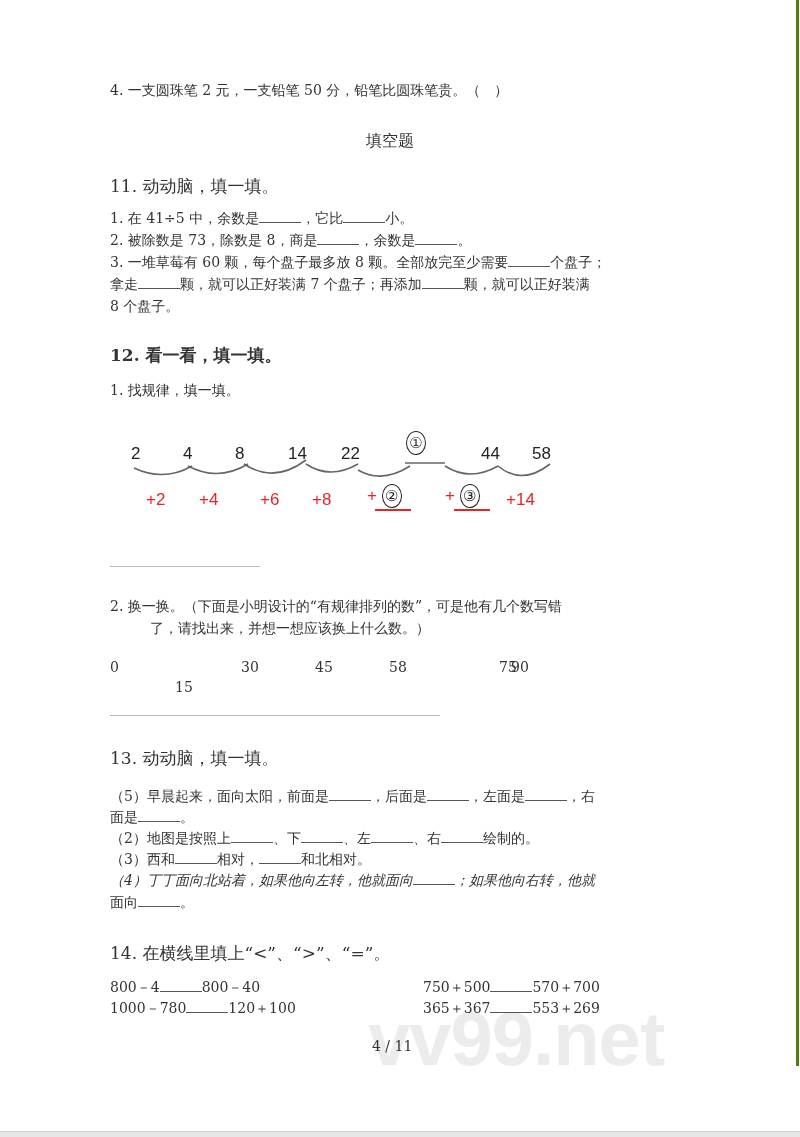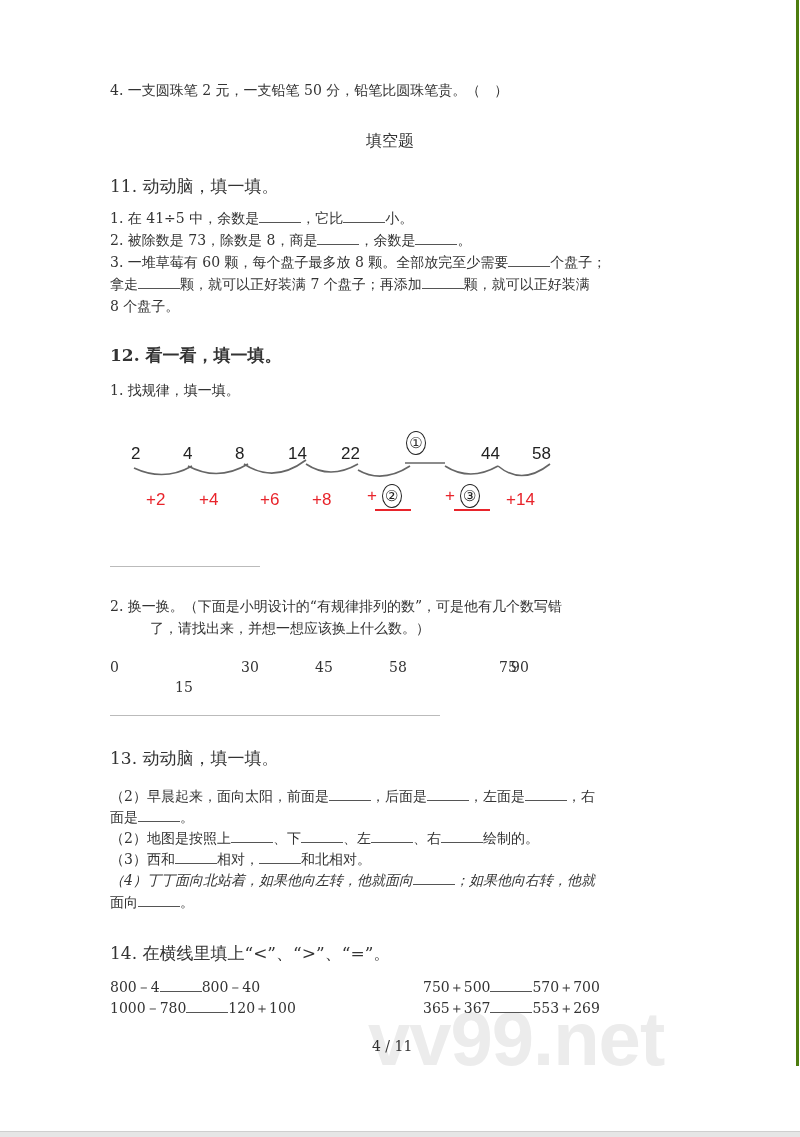--- a/index.html
+++ b/index.html
@@ -98,21 +98,21 @@
     <span class="abs txt" style="left:315px;top:658px;">45</span>
     <span class="abs txt" style="left:389px;top:658px;">58</span>
     <span class="abs txt" style="left:455px;top:658px;margin-left:44px;">75</span>
     <span class="abs txt" style="left:511px;top:658px;">90</span>
   </div>
 
   <div class="answer-line" style="left:110px;top:715px;width:330px;"></div>
 
   <div class="abs h" style="left:110px;top:748px;">13.  动动脑，填一填。</div>
   <div class="abs txt" style="left:110px;top:787px;">
-    <span>（2）早晨起来，面向太阳，前面是</span><span class="blank"></span><span>，后面是</span><span class="blank"></span><span>，左面是</span><span class="blank"></span><span>，右</span>
+    <span>（5）早晨起来，面向太阳，前面是</span><span class="blank"></span><span>，后面是</span><span class="blank"></span><span>，左面是</span><span class="blank"></span><span>，右</span>
   </div>
   <div class="abs txt" style="left:110px;top:808px;text-align:right;">
     <span>面是</span><span class="blank"></span><span>。</span>
   </div>
   <div class="abs txt" style="left:110px;top:829px;">
     <span>（2）地图是按照上</span><span class="blank"></span><span>、下</span><span class="blank"></span><span>、左</span><span class="blank"></span><span>、右</span><span class="blank"></span><span>绘制的。</span>
   </div>
   <div class="abs txt" style="left:110px;top:850px;">
     <span>（3）西和</span><span class="blank"></span><span>相对，</span><span class="blank"></span><span>和北相对。</span>
   </div>

